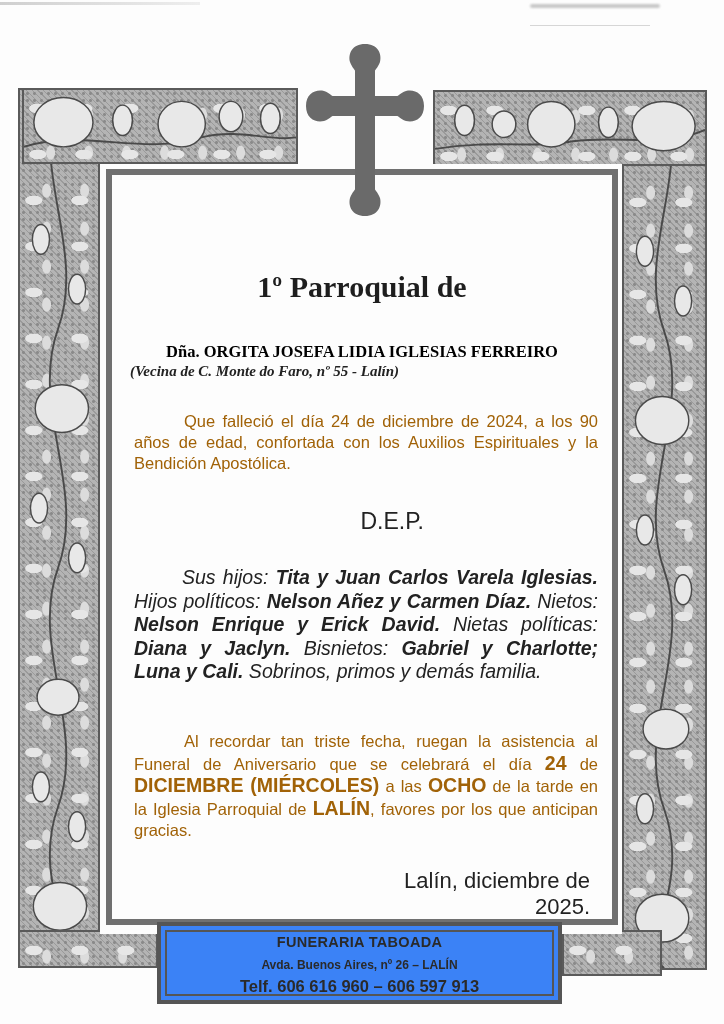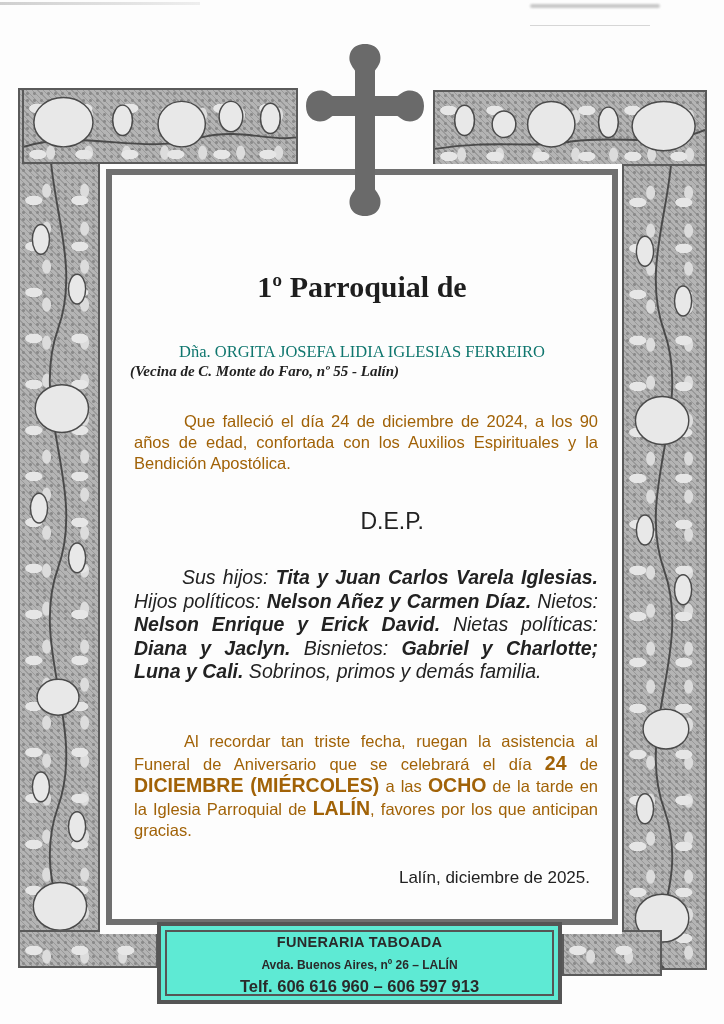--- a/index.html
+++ b/index.html
@@ -48,21 +48,21 @@
 
   
   .cross { position: absolute; left: 306px; top: 44px; width: 118px; height: 172px; }
 
   .title {
     position: absolute; left: 150px; top: 270px; width: 424px; text-align: center;
     font-family: "Liberation Serif", serif; font-weight: bold; font-size: 30px; color: #1e1e1e;
   }
   .name {
     position: absolute; left: 130px; top: 342px; width: 464px; text-align: center;
-    font-family: "Liberation Serif", serif; font-weight: normal; font-size: 16.5px; color: #0f766e;
+    font-family: "Liberation Serif", serif; font-weight: bold; font-size: 16.5px; color: #000000;
   }
   .address {
     position: absolute; left: 130px; top: 363px; width: 464px; 
     font-family: "Liberation Serif", serif; font-weight: bold; font-style: italic; font-size: 15px; color: #222;
   }
   .para {
     position: absolute; left: 134px; width: 464px;
     font-size: 16.5px; line-height: 21px; text-align: justify; color: #a16207;
     text-align-last: left;
   }
@@ -74,27 +74,27 @@
   }
   .family {
     position: absolute; left: 134px; top: 566px; width: 464px;
     font-size: 19.5px; line-height: 23.5px; text-align: justify; text-align-last: left; color: #222; font-style: italic;
   }
   .family .indent { display: inline-block; width: 48px; }
   .p2 { top: 725px; line-height: 21.5px; margin-top: 6px; }
   .p2 .big { font-weight: bold; font-size: 19.5px; }
   .signoff {
     position: absolute; left: 380px; top: 868px; width: 210px; text-align: right;
-    font-size: 17px; color: #222;
+    font-size: 22px; color: #222;
   }
 
   
   .funeral-box {
     position: absolute; left: 157px; top: 922px; width: 405px; height: 82px;
-    border: 4px solid #555; box-sizing: border-box; background: #5eead4;
+    border: 4px solid #555; box-sizing: border-box; background: #3b82f6;
   }
   .funeral-box-inner {
     position: absolute; left: 4px; top: 4px; right: 4px; bottom: 4px;
     border: 2px solid #555;
   }
   .fb-name { position: absolute; left: 0; right: 0; top: 8px; text-align: center; font-weight: bold; font-size: 14.5px; letter-spacing: 0.3px; color: #2a2a2a; }
   .fb-addr { position: absolute; left: 0; right: 0; top: 32px; text-align: center; font-weight: bold; font-size: 12px; color: #2a2a2a; }
   .fb-tel { position: absolute; left: 0; right: 0; top: 51px; text-align: center; font-weight: bold; font-size: 16.5px; color: #2a2a2a; }
 </style>
 </head>

